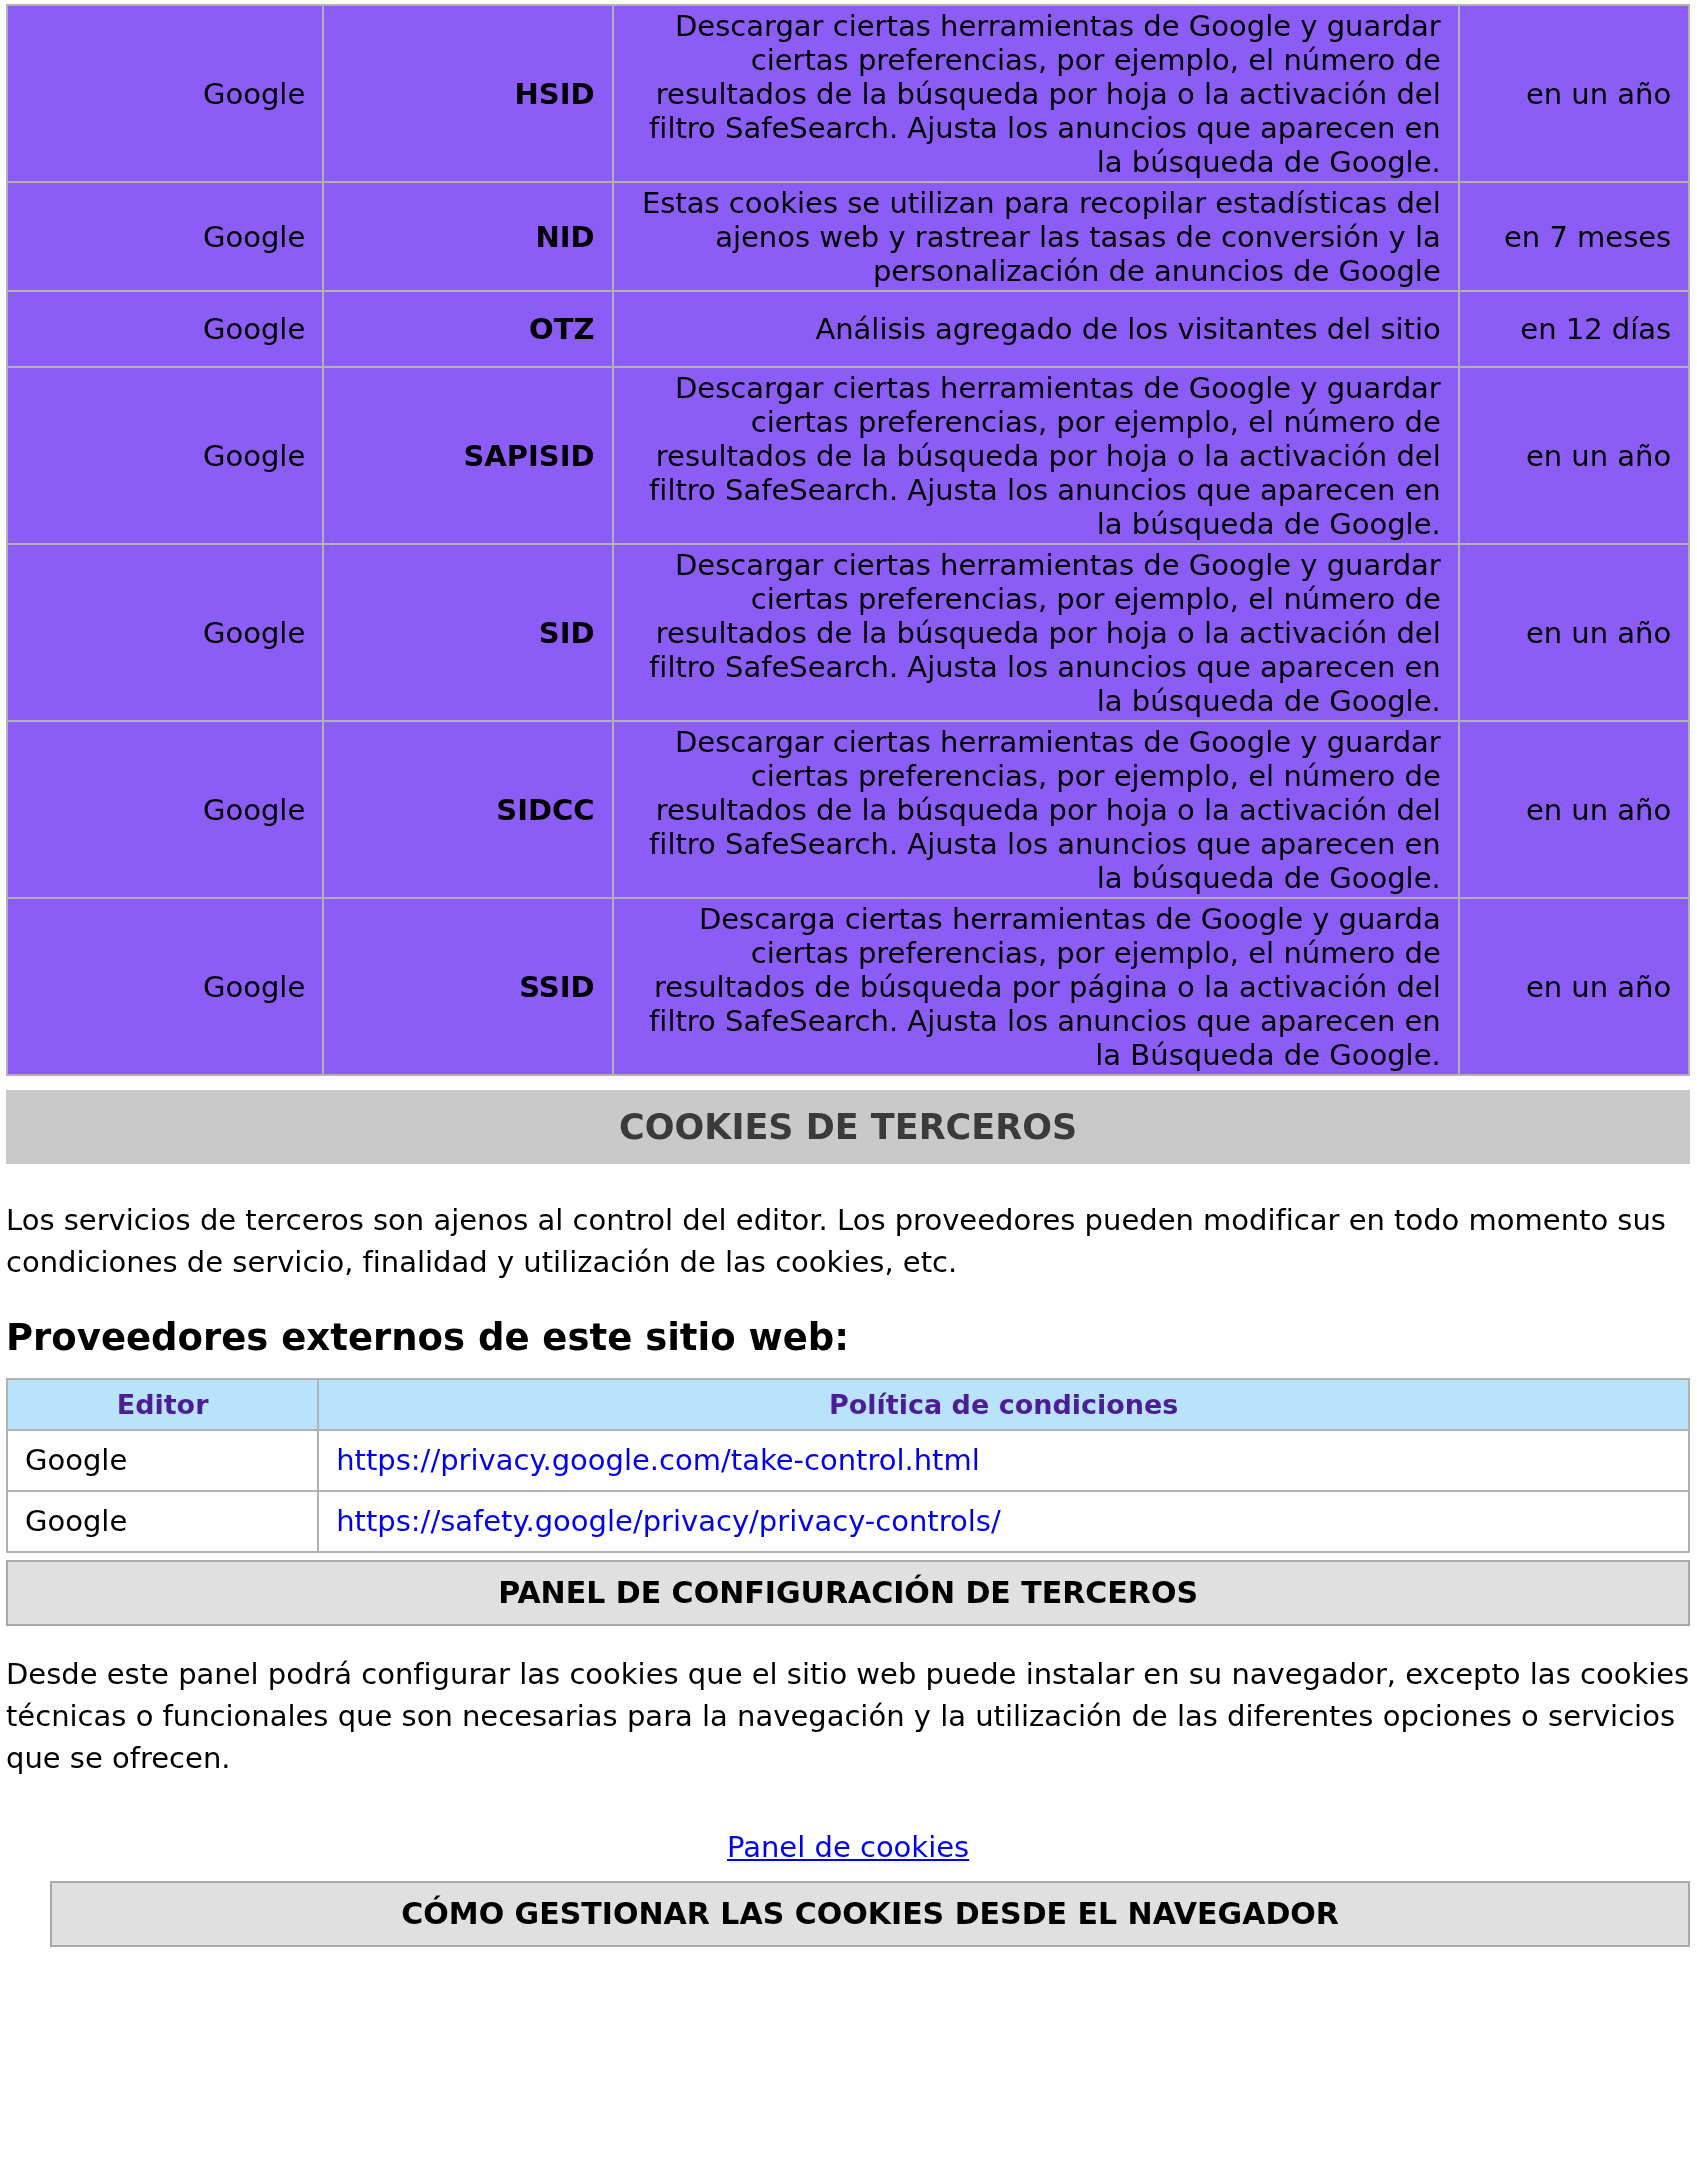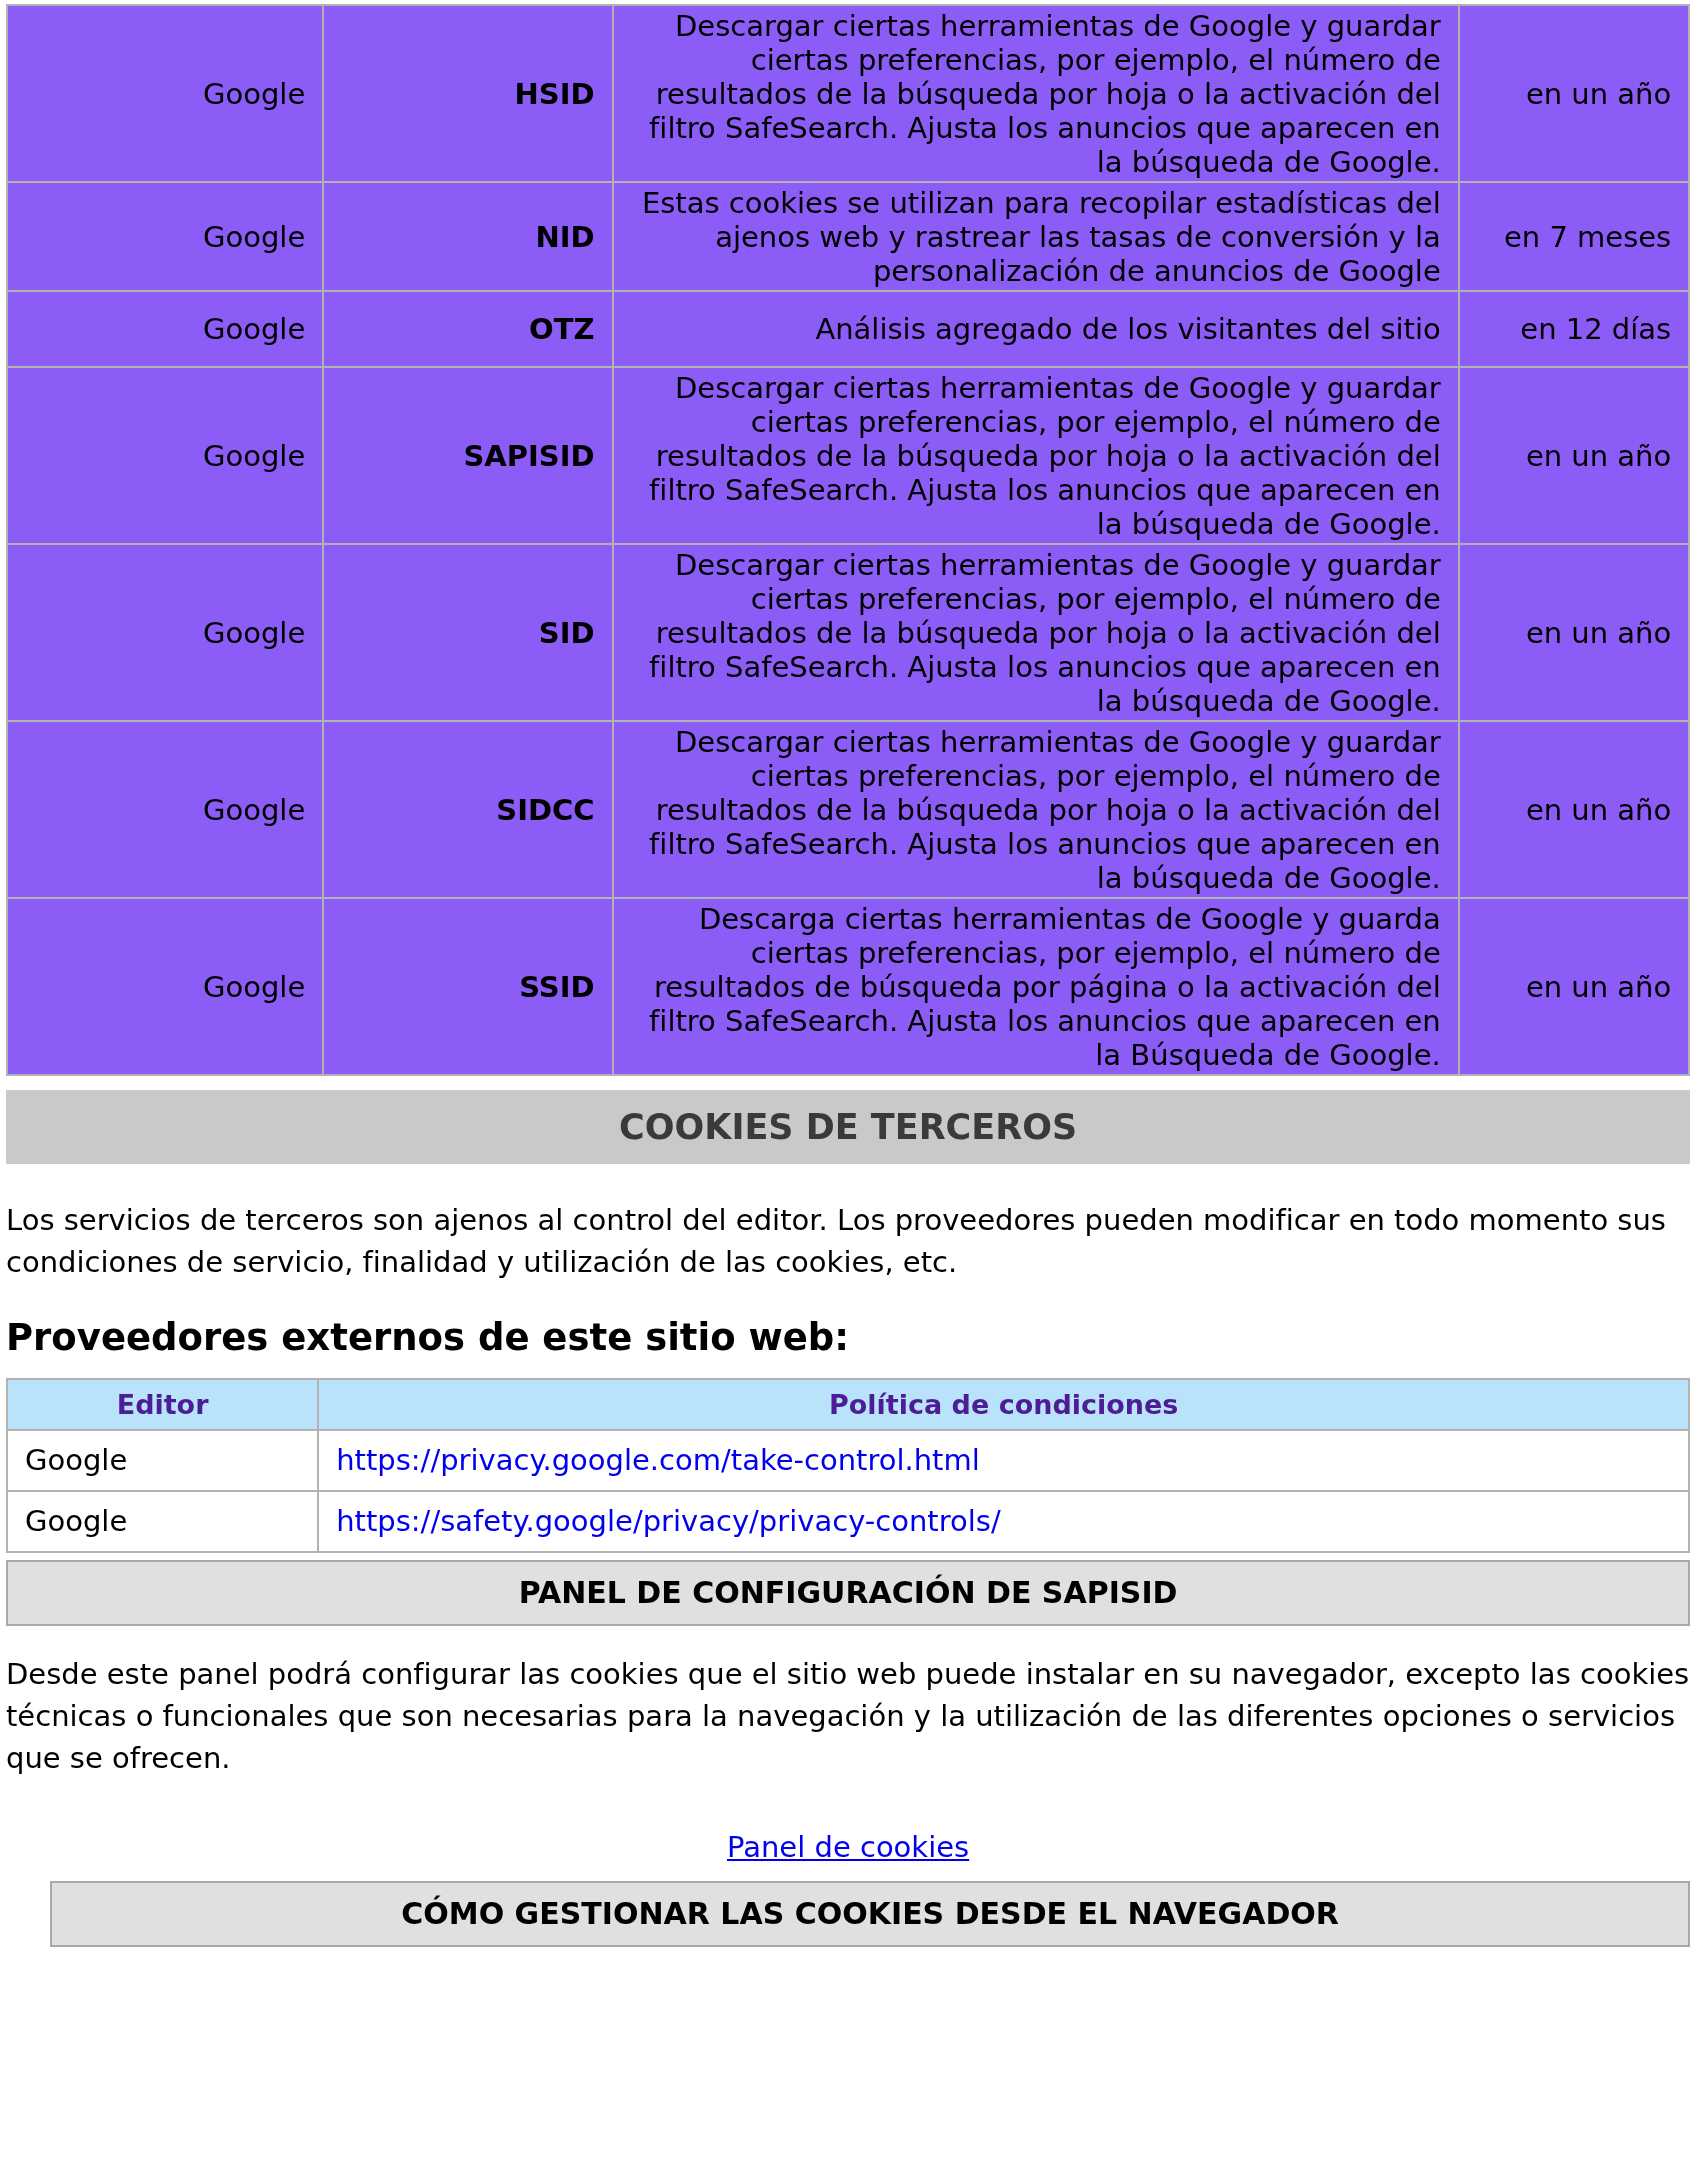--- a/index.html
+++ b/index.html
@@ -162,20 +162,20 @@
       <td>Google</td>
       <td><a class="url-link">https://privacy.google.com/take-control.html</a></td>
     </tr>
     <tr>
       <td>Google</td>
       <td><a class="url-link">https://safety.google/privacy/privacy-controls/</a></td>
     </tr>
   </tbody>
 </table>
 
-<div class="bar-sub">PANEL DE CONFIGURACIÓN DE SAPISID</div>
+<div class="bar-sub">PANEL DE CONFIGURACIÓN DE TERCEROS</div>
 
 <p class="panel-body">Desde este panel podrá configurar las cookies que el sitio web puede instalar en su navegador, excepto las cookies técnicas o funcionales que son necesarias para la navegación y la utilización de las diferentes opciones o servicios que se ofrecen.</p>
 
 <p class="panel-link-row"><a class="panel-link">Panel de cookies</a></p>
 
 <div class="bar-sub browser">CÓMO GESTIONAR LAS COOKIES DESDE EL NAVEGADOR</div>
 
 
 </body></html>

